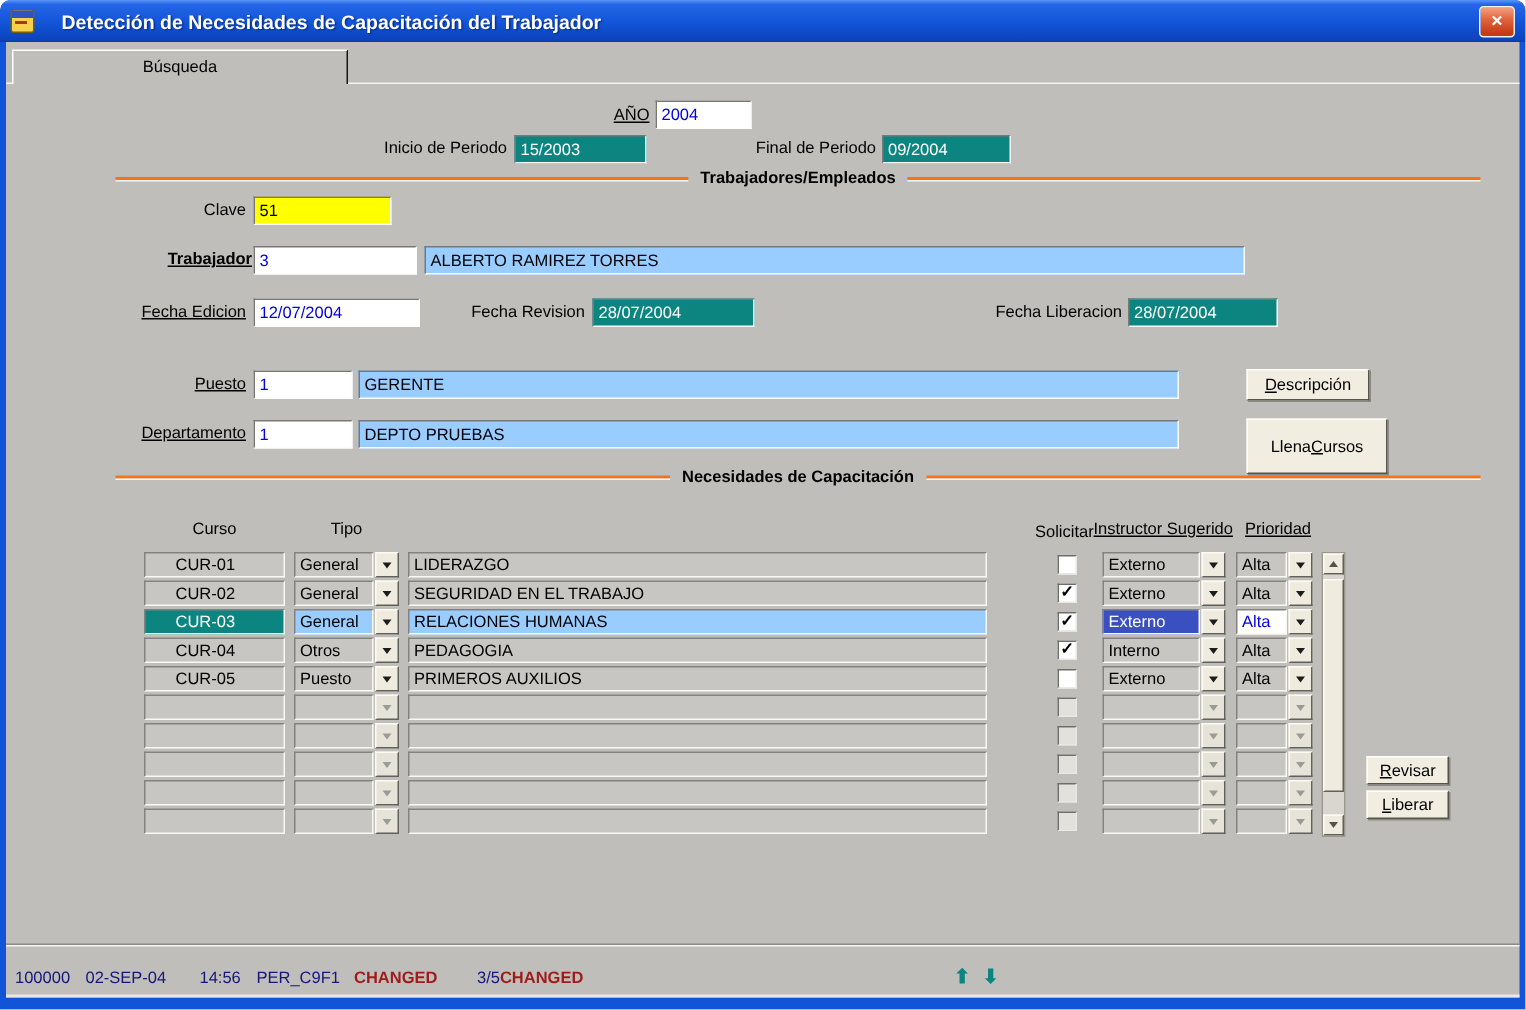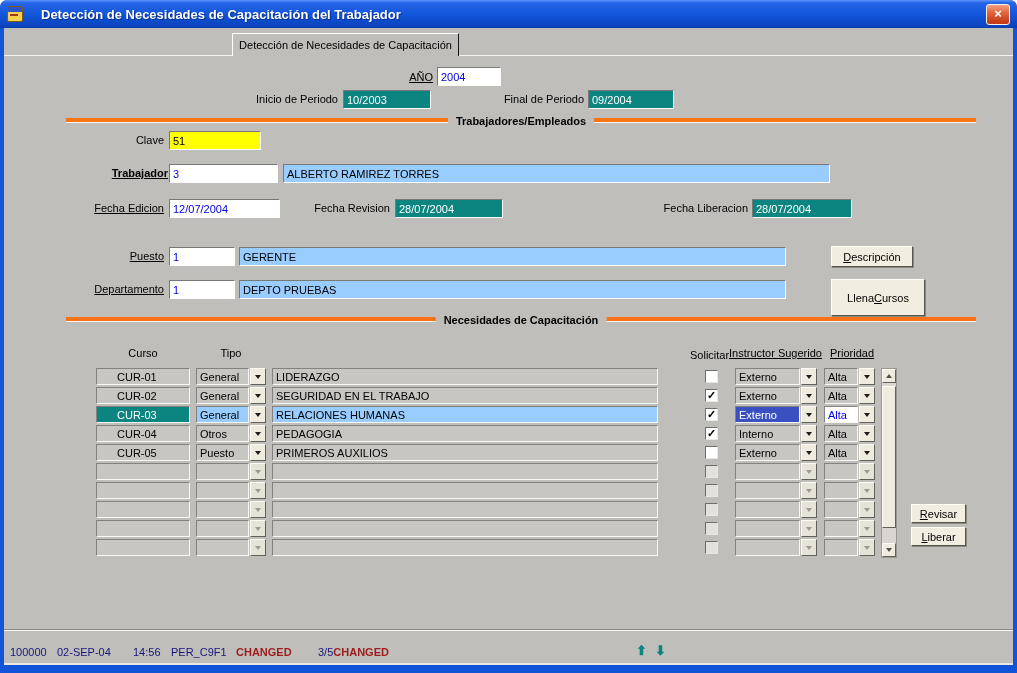--- a/index.html
+++ b/index.html
@@ -27,22 +27,22 @@
   .tab-2 { left:232px; width:227px; }
   .lbl { position:absolute; font-size:11px; color:#000; white-space:nowrap; }
   .ra { text-align:right; }
   .ul { text-decoration:underline; }
   .fld { position:absolute; height:19px; line-height:16px; font-size:11px; padding:1px 3px 0;
     border:1px solid; border-color:#787878 #FDFDFB #FDFDFB #787878; overflow:hidden; white-space:nowrap; }
   .white { background:#FFFFFF; color:var(--entry-text-blue,#0000E0); }
   .teal  { background:var(--teal-field,#0C8580); color:#fff; }
   .lblue { background:var(--highlight-blue,#99CCFF); color:#000; }
   .yellow{ background:var(--clave-yellow,#FFFF00); color:#000; }
-  .sep { position:absolute; left:66px; width:910px; height:2px;
-    border-top:4px solid #f97316; border-bottom:1px solid #F6F6F2; }
+  .sep { position:absolute; left:77px; width:910px; height:2px;
+    border-top:2px solid #f97316; border-bottom:1px solid #F6F6F2; }
   .sep-label { position:absolute; left:50%; top:-7px; transform:translateX(-50%);
     background:#BFBEBA; padding:0 8px; font-size:11px; font-weight:bold; white-space:nowrap; }
   .btn { position:absolute; background:#F1EEE1; font-size:11px; color:#000; text-align:center;
     border:1px solid; border-color:#FFFFF8 #55554D #55554D #FFFFF8; box-shadow:1px 1px 0 #8A8A82;
     display:flex; align-items:center; justify-content:center; cursor:default; }
   .gh { position:absolute; font-size:11px; color:#000; text-align:center; white-space:nowrap; }
   .grow { position:absolute; left:0; width:1017px; height:17px; }
   .cell { position:absolute; top:0; height:17px; line-height:14px; background:#C7C6C2; font-size:11px;
     padding:1px 3px 0; border:1px solid; border-color:#828280 #F8F8F4 #F8F8F4 #828280;
     overflow:hidden; white-space:nowrap; color:#000; }
@@ -93,26 +93,26 @@
 
 <div class="window">
   <div class="titlebar">
     <div class="app-icon"></div>
     <span class="title-text">Detección de Necesidades de Capacitación del Trabajador</span>
     <div class="close-btn">×</div>
   </div>
 
   <div class="canvas"></div>
   <div class="hl-line"></div>
-  <div class="tab tab-2">Detección de Necesidades de Capacitación</div>
+  <div class="tab tab-1">Búsqueda</div>
 
   <div class="lbl ul ra" style="left:380px;top:71px;width:53px;">AÑO</div>
   <div class="fld white" style="left:437px;top:67px;width:64px;">2004</div>
   <div class="lbl ra" style="left:240px;top:93px;width:98px;">Inicio de Periodo</div>
-  <div class="fld teal" style="left:343px;top:90px;width:88px;">10/2003</div>
+  <div class="fld teal" style="left:343px;top:90px;width:88px;">15/2003</div>
   <div class="lbl ra" style="left:490px;top:93px;width:94px;">Final de Periodo</div>
   <div class="fld teal" style="left:588px;top:90px;width:86px;">09/2004</div>
 
   <div class="sep" style="top:118px;">
     <span class="sep-label">Trabajadores/Empleados</span>
   </div>
   <div class="lbl ra" style="left:100px;top:134px;width:64px;">Clave</div>
   <div class="fld yellow" style="left:169px;top:131px;width:92px;">51</div>
 
   <div class="lbl ul ra" style="left:92px;top:167px;width:76px;font-weight:bold;">Trabajador</div>

